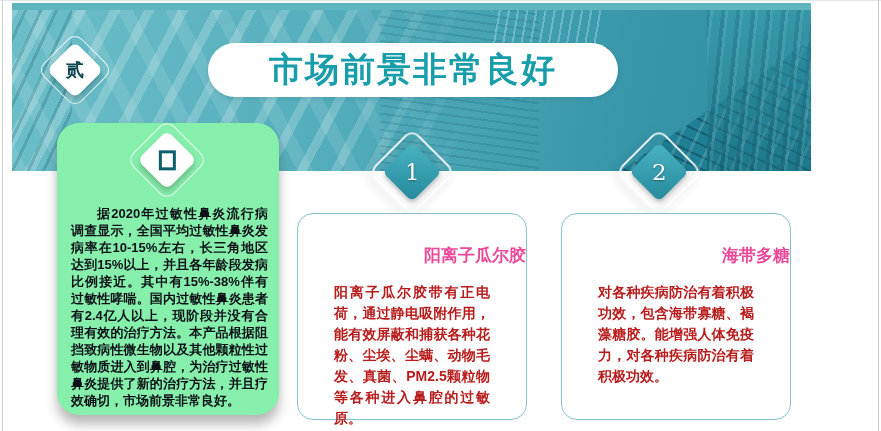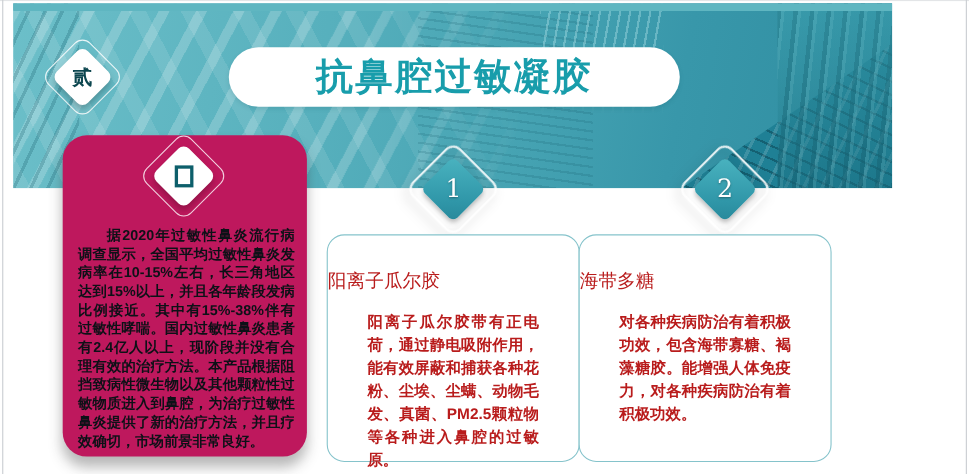--- a/index.html
+++ b/index.html
@@ -65,36 +65,36 @@
   .badge-num .dia-white{left:7px;top:7px;width:40px;height:40px;}
   .badge-num .glyph{font-size:18px;color:#0d4750;}
 
   
   .step{width:62px;height:62px;}
   .step .dia-teal{left:10px;top:10px;width:42px;height:42px;}
   .step.one{left:381px;top:141px;}
   .step.two{left:628px;top:141px;}
 
   
-  .intro-box{position:absolute;left:57px;top:123px;width:222px;height:292px;background:#be185d;
+  .intro-box{position:absolute;left:57px;top:123px;width:222px;height:292px;background:#86efac;
      border-radius:22px;box-shadow:0 9px 12px rgba(50,50,50,.35);}
   .intro-icon{left:81px;top:8px;width:58px;height:58px;}
   .intro-icon .ring{border-color:rgba(255,255,255,.8);border-width:1.5px;}
   .intro-icon .dia-white{left:8px;top:8px;width:42px;height:42px;}
   .sq-icon{display:block;width:11px;height:14px;border:3px solid #0d5f6b;transform:rotate(-45deg);}
   .intro-text{position:absolute;left:14px;right:11px;top:82px;margin:0;
      font-size:13px;line-height:17px;font-weight:700;color:#0d1117;
      text-align:justify;text-indent:2em;}
 
   
   .card{position:absolute;top:213px;width:228px;height:205px;background:#ffffff;
      border:1px solid #85c3cb;border-radius:16px;}
   .card.c1{left:297px;}
-  .card.c2{left:526px;}
-  .card-title{margin:30px 0 0 0;text-align:left;font-size:17px;font-weight:400;color:#b91c1c;}
+  .card.c2{left:561px;}
+  .card-title{margin:30px 0 0 0;text-align:right;font-size:17px;font-weight:700;color:#ec4899;}
   .card-body{margin:15px 36px 0 36px;font-size:14px;line-height:21px;font-weight:700;
      color:#b91c1c;text-align:justify;}
 </style>
 </head>
 <body>
 
 <div class="stage">
   <div class="edge-top"></div>
   <div class="edge-line left"></div>
   <div class="edge-line right"></div>
@@ -111,21 +111,21 @@
   </div>
 
   <div class="dgroup badge-num">
     <span class="ring"></span>
     <span class="dia-white">
       <span class="glyph">贰</span>
     </span>
   </div>
 
   <div class="title-pill">
-    <span>抗鼻腔过敏凝胶</span>
+    <span>市场前景非常良好</span>
   </div>
 
   <div class="dgroup step one">
     <span class="ring thick"></span>
     <span class="dia-teal">
       <span class="num">1</span>
     </span>
   </div>
   <div class="dgroup step two">
     <span class="ring thick"></span>

